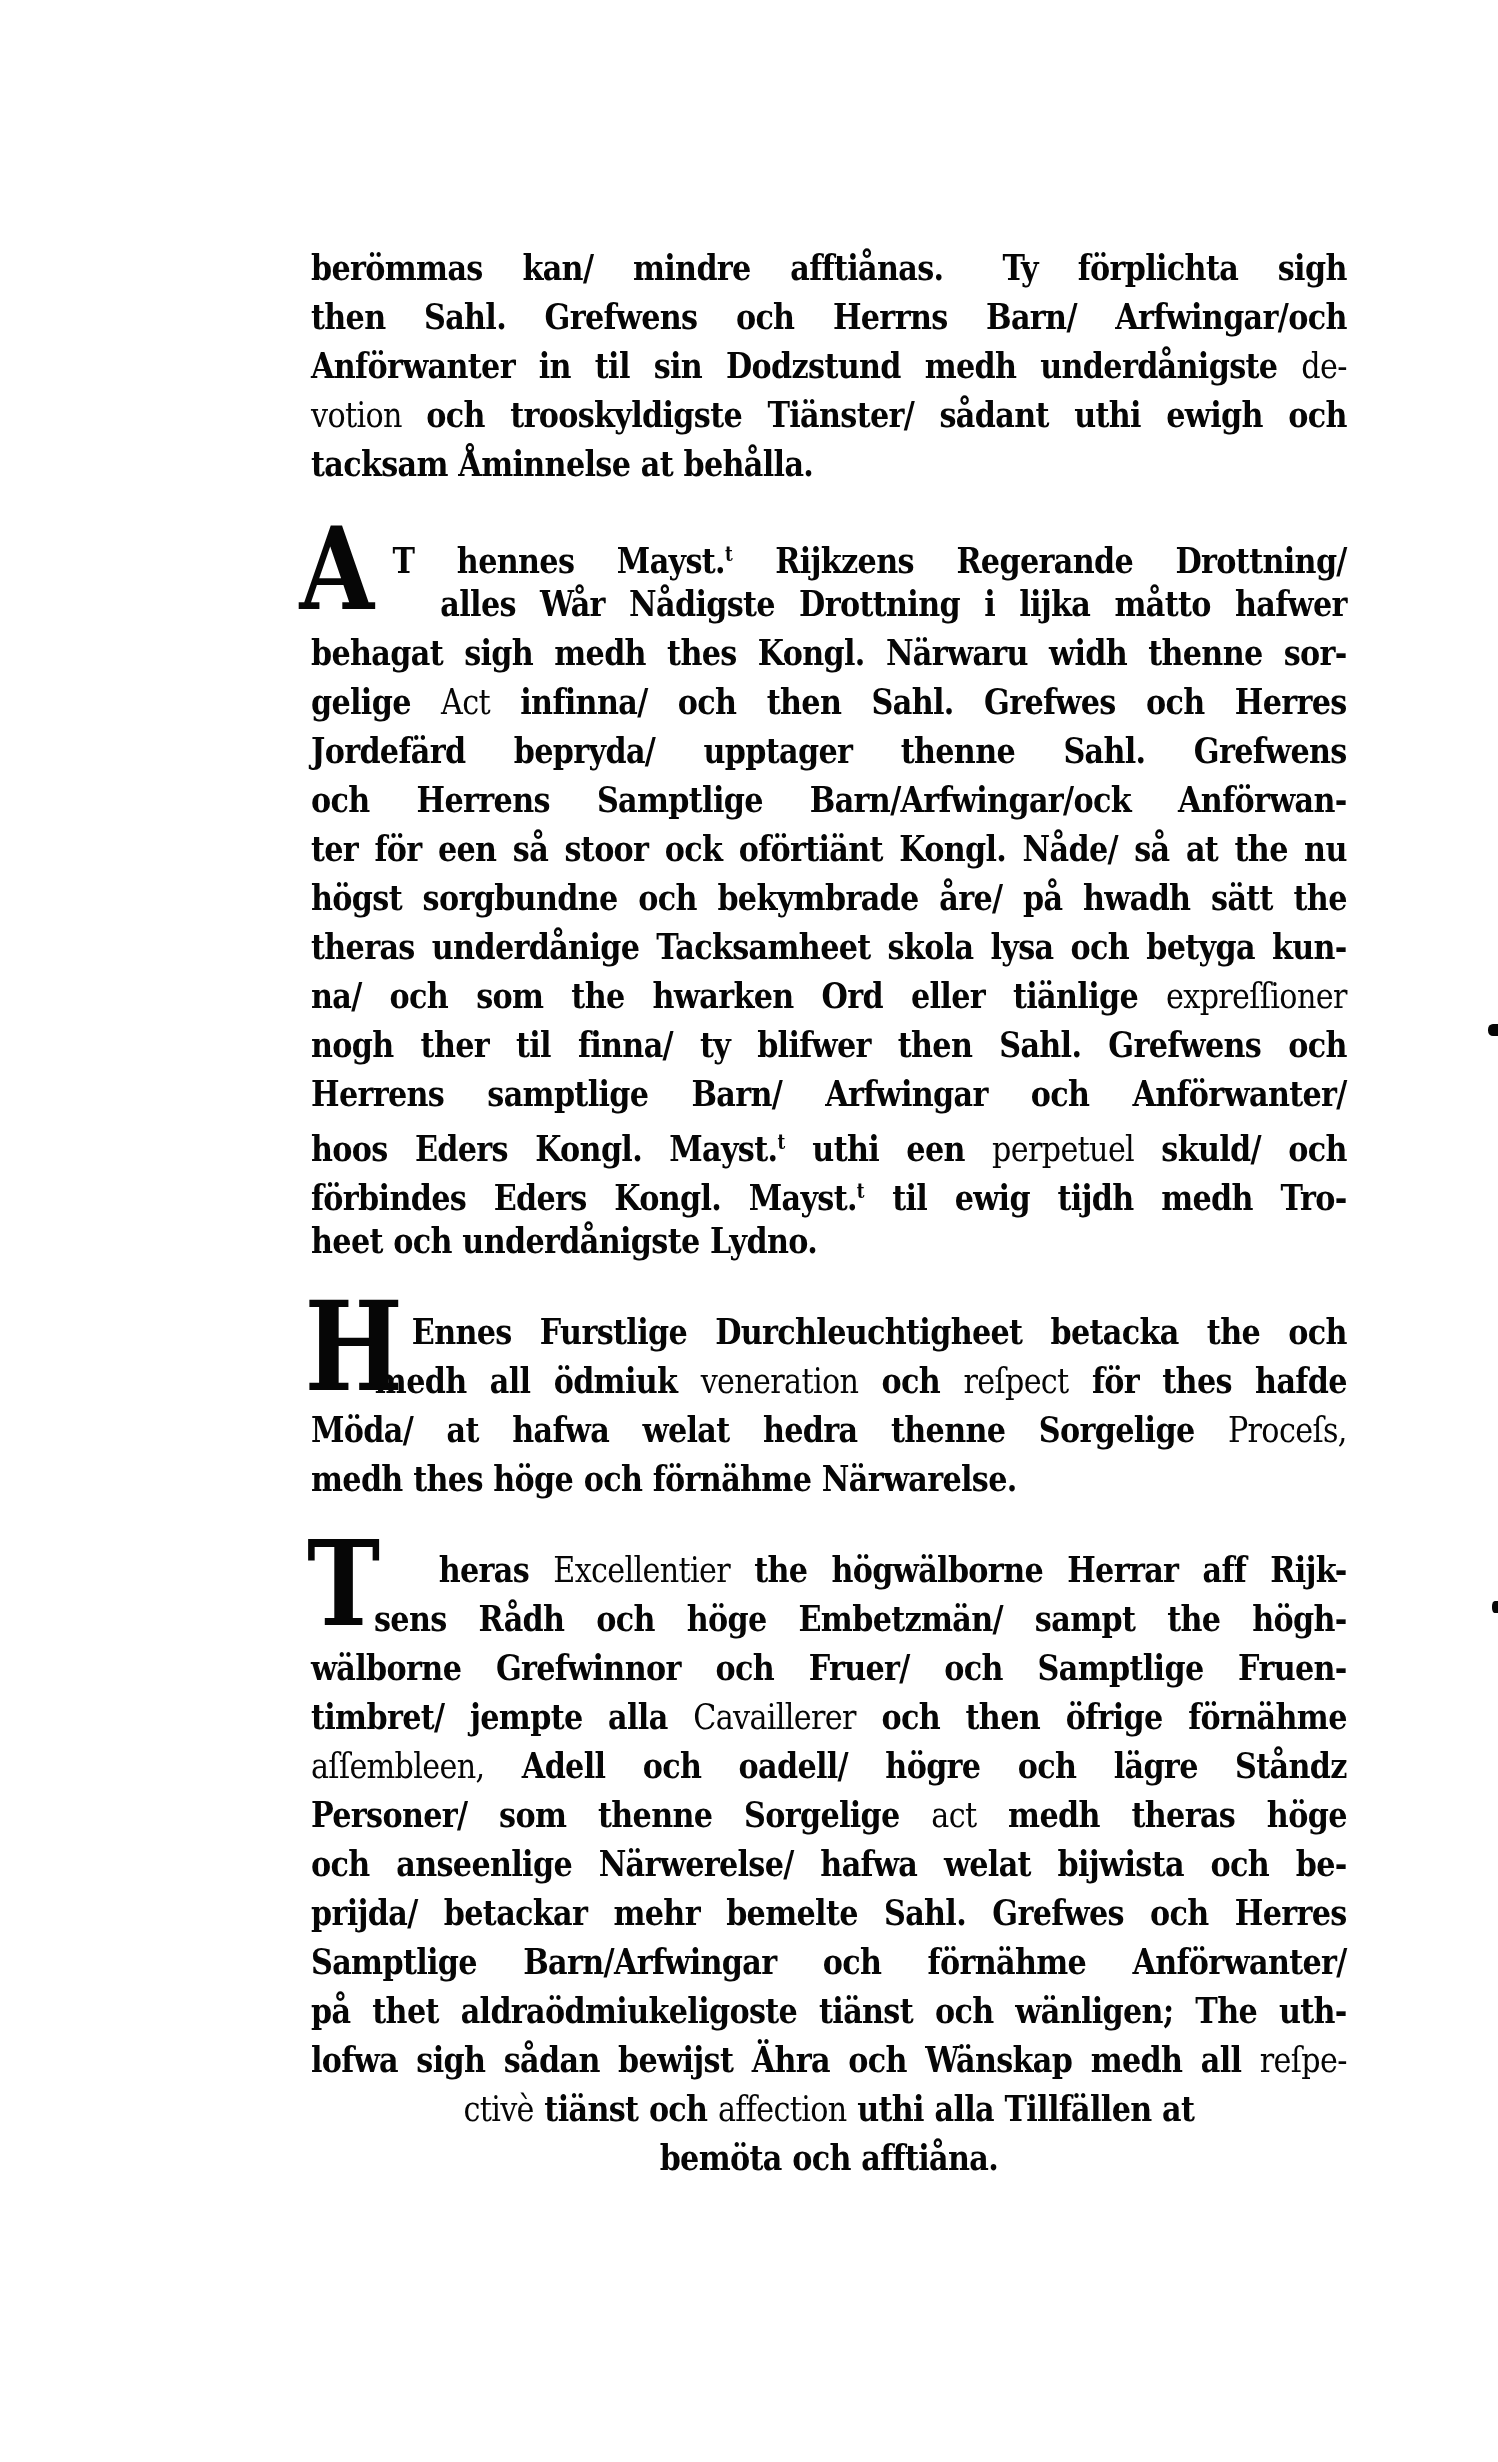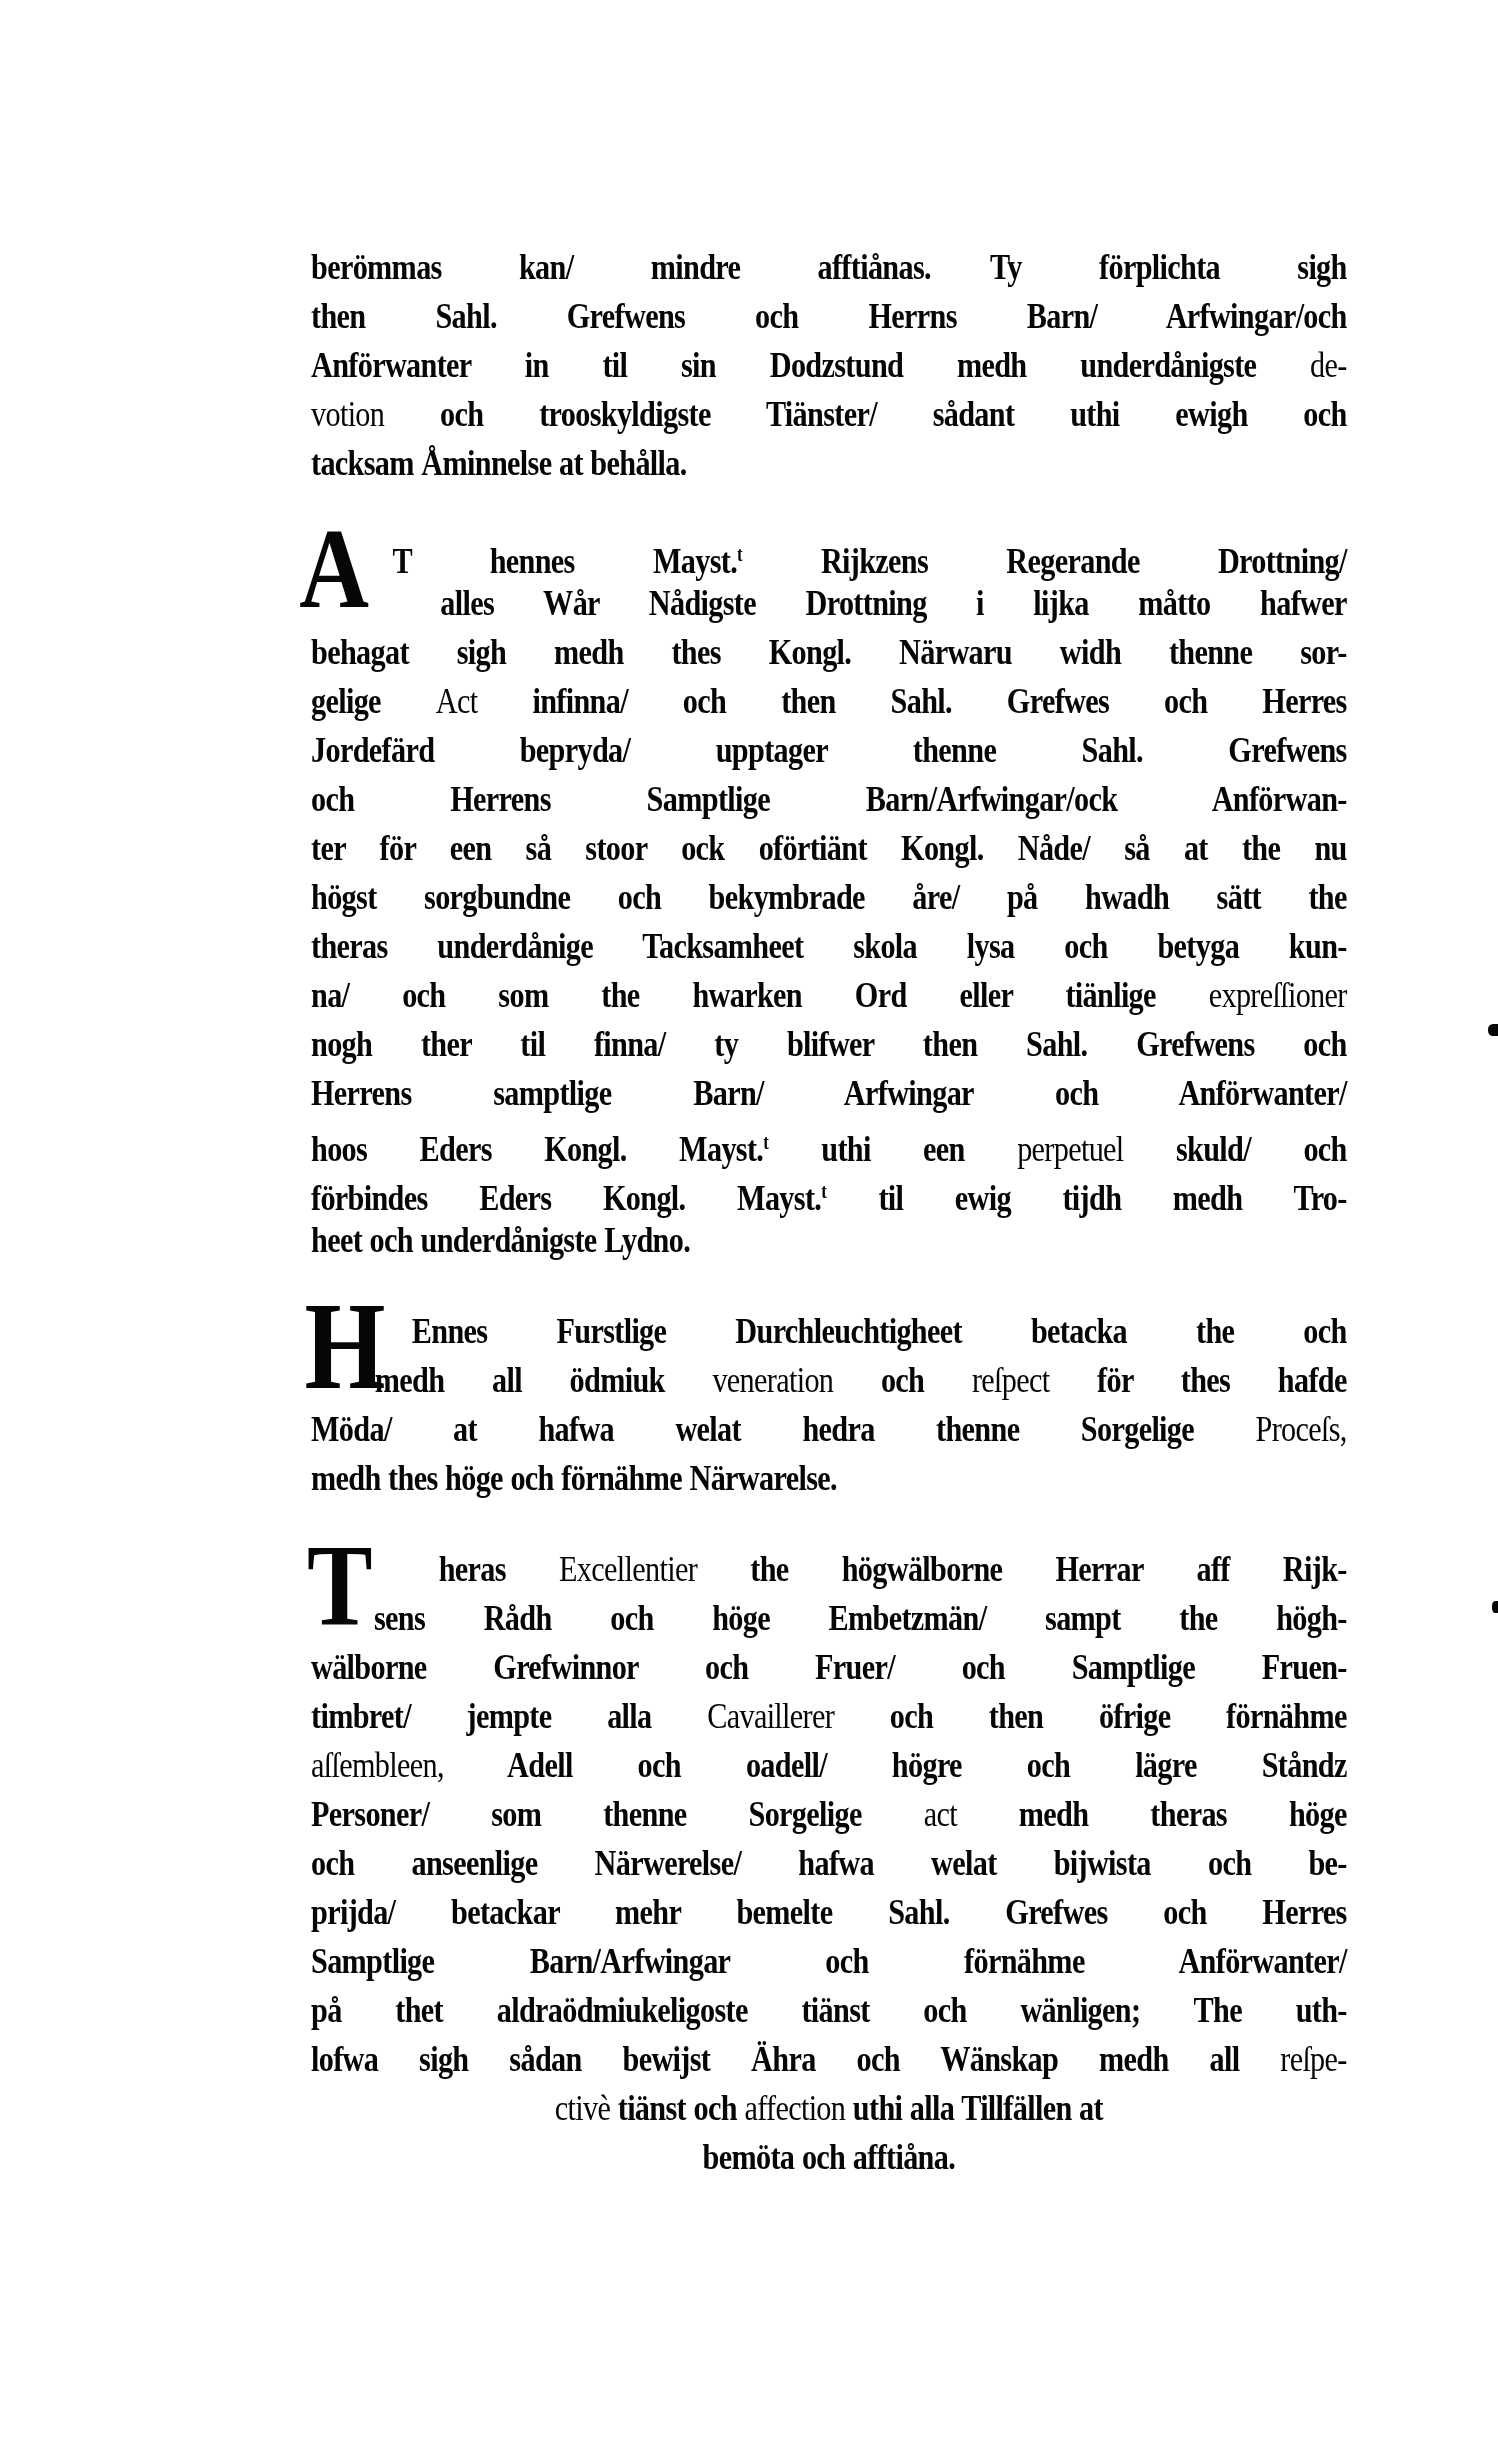--- a/index.html
+++ b/index.html
@@ -7,21 +7,20 @@
   body {
     width: 1499px; height: 2462px;
     background: #ffffff;
     position: relative;
     overflow: hidden;
     font-family: "DejaVu Serif", serif;
   }
   .page {
     position: absolute; inset: 0;
     background: #ffffff;
-    font-family: Liberation Serif, serif;
   }
   
   .text-block {
     position: absolute;
     left: 311px; top: 243px;
     width: 1233px;
     transform: scaleX(0.84);
     transform-origin: 0 0;
     color: #060606;
     font-size: 36px;

